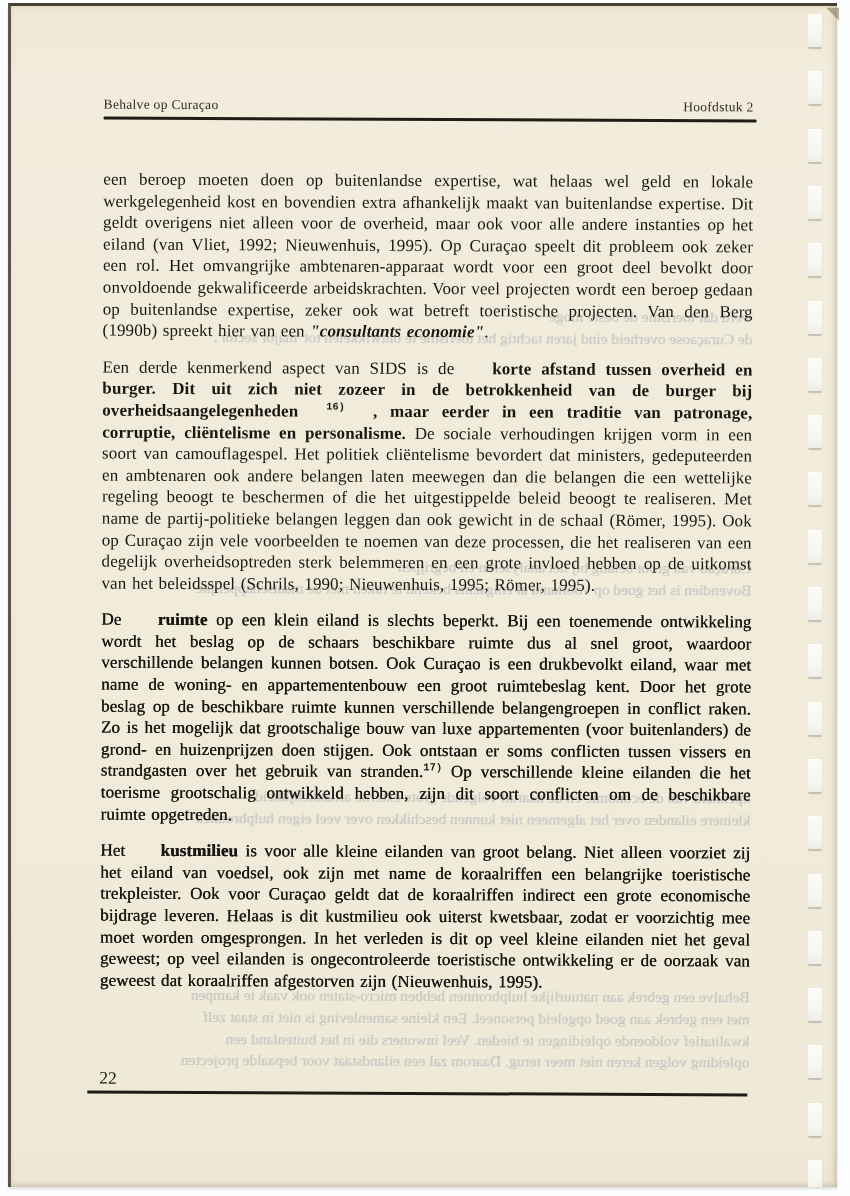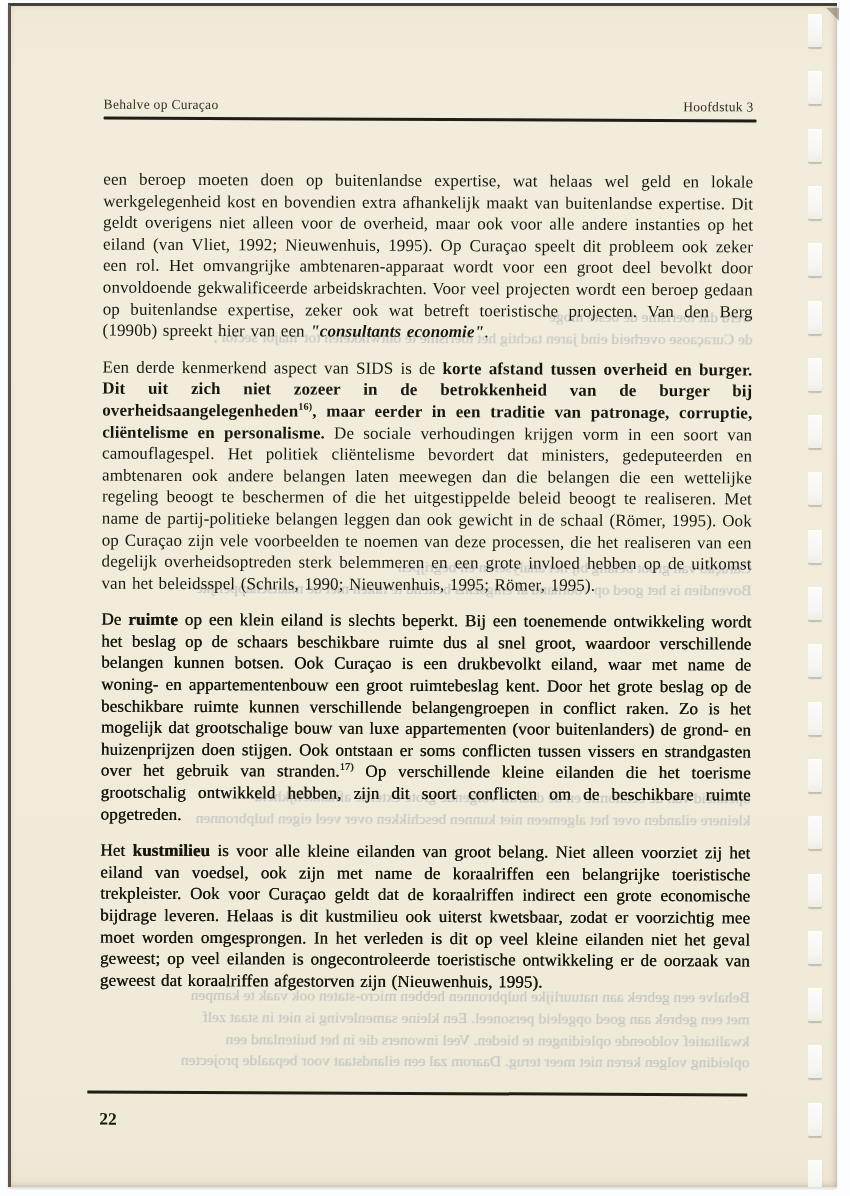--- a/index.html
+++ b/index.html
@@ -16,29 +16,29 @@
   
   .header{position:absolute;left:91px;top:92px;width:650px;display:flex;justify-content:space-between;
           font-size:13.5px;color:#332e25;letter-spacing:.3px;}
   .header-rule{position:absolute;left:91px;top:112px;width:653px;height:3px;background:#211d16;
                border-radius:1px;}
   
   .bodytext{position:absolute;left:91px;top:164px;width:650px;z-index:2;
             font-size:17px;line-height:21.6px;text-align:justify;word-spacing:1.2px;letter-spacing:.1px;}
   .bodytext p{margin:0 0 15px 0;}
   .bodytext p.heavy{text-shadow:.35px 0 0 currentColor;}
-  .b{font-weight:700;}
+  .b{font-weight:700;margin-left:28px;}
   .bi{font-weight:700;font-style:italic;}
-  sup{font-size:.6em;line-height:0;vertical-align:super;}
+  sup{font-size:.6em;line-height:0;vertical-align:super;font-family:Liberation Mono, monospace;}
   
   .bleed{position:absolute;left:91px;width:650px;z-index:1;transform:scaleX(-1);
          font-size:15.5px;line-height:21.8px;color:rgba(146,156,171,.55);
          filter:blur(.4px);text-align:left;white-space:nowrap;overflow:hidden;}
   
-  .pagenum{position:absolute;left:91px;top:1063px;font-size:17.5px;font-weight:700;z-index:2;margin-top:41px;}
+  .pagenum{position:absolute;left:91px;top:1063px;font-size:17.5px;font-weight:400;z-index:2;}
   .footer-rule{position:absolute;left:79px;top:1086px;width:660px;height:2.5px;background:#211d16;z-index:2;}
   
   .holes{position:absolute;left:797px;top:0;width:15px;height:100%;overflow:hidden;z-index:3;}
   .hole{position:absolute;left:0;width:14px;height:33px;border-radius:2px;
         background:linear-gradient(180deg,#fbfbf8 0%,#f6f6f1 70%,#eeeee8 100%);
         box-shadow:0 1.5px 1px rgba(120,110,85,.35), inset 0 1px 1px rgba(255,255,255,.9);}
   
   .corner-fold{position:absolute;right:0;top:0;width:0;height:0;z-index:4;
                border-top:13px solid rgba(125,114,88,.55);border-left:13px solid transparent;}
 </style>
@@ -61,21 +61,21 @@
         <div class="bleed" style="top: 550px;">
           <div>Curaçao van groot belang bij het analyseren en begrijpen</div>
           <div>Bovendien is het goed op voorhand al enigszins bekend te raken met de maatschappelijke</div>
         </div>
         <div class="bleed" style="top: 299px;">
           <div>werd dat toerisme de beste moge</div>
           <div>de Curaçaose overheid eind jaren tachtig het toerisme te ontwikkelen tot 'major sector',</div>
         </div>
       <div class="header">
         <span>Behalve op Curaçao</span>
-        <span>Hoofdstuk 3</span>
+        <span>Hoofdstuk 2</span>
       </div>
       <div class="header-rule"></div>
       <div class="bodytext">
           <p><span class="n">een beroep moeten doen op buitenlandse expertise, wat helaas wel geld en lokale werkgelegenheid kost en bovendien extra afhankelijk maakt van buitenlandse expertise. Dit geldt overigens niet alleen voor de overheid, maar ook voor alle andere instanties op het eiland (van Vliet, 1992; Nieuwenhuis, 1995). Op Curaçao speelt dit probleem ook zeker een rol. Het omvangrijke ambtenaren-apparaat wordt voor een groot deel bevolkt door onvoldoende gekwalificeerde arbeidskrachten. Voor veel projecten wordt een beroep gedaan op buitenlandse expertise, zeker ook wat betreft toeristische projecten. Van den Berg (1990b) spreekt hier van een </span><span class="bi">"consultants economie"</span><span class="n">.</span></p>
           <p><span class="n">Een derde kenmerkend aspect van SIDS is de </span><span class="b">korte afstand tussen overheid en burger. Dit uit zich niet zozeer in de betrokkenheid van de burger bij overheidsaangelegenheden</span><sup class="b sup">16)</sup><span class="b">, maar eerder in een traditie van patronage, corruptie, cliëntelisme en personalisme.</span><span class="n"> De sociale verhoudingen krijgen vorm in een soort van camouflagespel. Het politiek cliëntelisme bevordert dat ministers, gedeputeerden en ambtenaren ook andere belangen laten meewegen dan die belangen die een wettelijke regeling beoogt te beschermen of die het uitgestippelde beleid beoogt te realiseren. Met name de partij-politieke belangen leggen dan ook gewicht in de schaal (Römer, 1995). Ook op Curaçao zijn vele voorbeelden te noemen van deze processen, die het realiseren van een degelijk overheidsoptreden sterk belemmeren en een grote invloed hebben op de uitkomst van het beleidsspel (Schrils, 1990; Nieuwenhuis, 1995; Römer, 1995).</span></p>
           <p class="heavy"><span class="n">De </span><span class="b">ruimte</span><span class="n"> op een klein eiland is slechts beperkt. Bij een toenemende ontwikkeling wordt het beslag op de schaars beschikbare ruimte dus al snel groot, waardoor verschillende belangen kunnen botsen. Ook Curaçao is een drukbevolkt eiland, waar met name de woning- en appartementenbouw een groot ruimtebeslag kent. Door het grote beslag op de beschikbare ruimte kunnen verschillende belangengroepen in conflict raken. Zo is het mogelijk dat grootschalige bouw van luxe appartementen (voor buitenlanders) de grond- en huizenprijzen doen stijgen. Ook ontstaan er soms conflicten tussen vissers en strandgasten over het gebruik van stranden.</span><sup class="sup">17)</sup><span class="n"> Op verschillende kleine eilanden die het toerisme grootschalig ontwikkeld hebben, zijn dit soort conflicten om de beschikbare ruimte opgetreden.</span></p>
           <p class="heavy"><span class="n">Het </span><span class="b">kustmilieu</span><span class="n"> is voor alle kleine eilanden van groot belang. Niet alleen voorziet zij het eiland van voedsel, ook zijn met name de koraalriffen een belangrijke toeristische trekpleister. Ook voor Curaçao geldt dat de koraalriffen indirect een grote economische bijdrage leveren. Helaas is dit kustmilieu ook uiterst kwetsbaar, zodat er voorzichtig mee moet worden omgesprongen. In het verleden is dit op veel kleine eilanden niet het geval geweest; op veel eilanden is ongecontroleerde toeristische ontwikkeling er de oorzaak van geweest dat koraalriffen afgestorven zijn (Nieuwenhuis, 1995).</span></p>
         </div>
       <span class="pagenum">22</span>
       <div class="footer-rule"></div>

